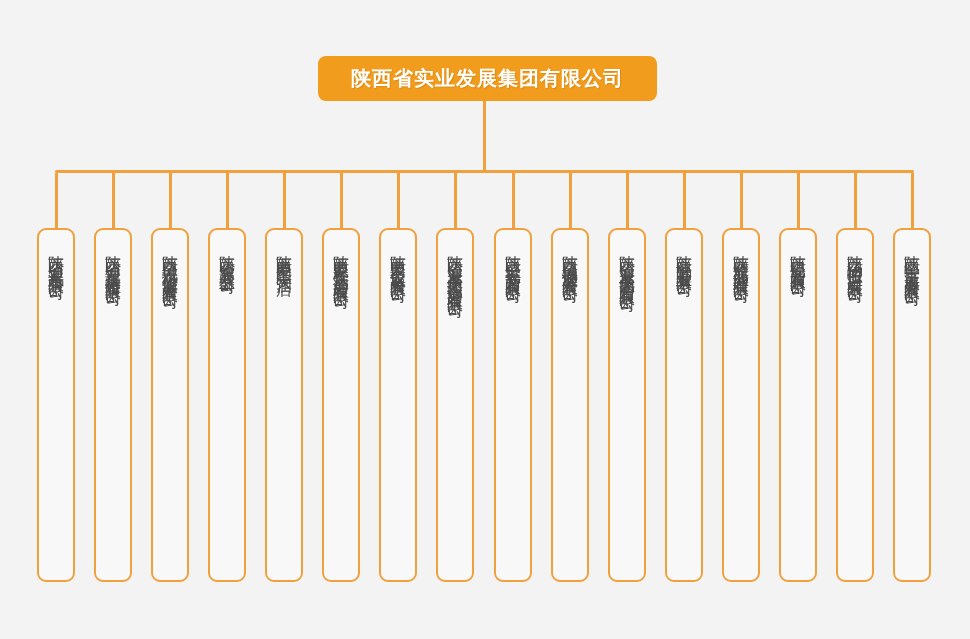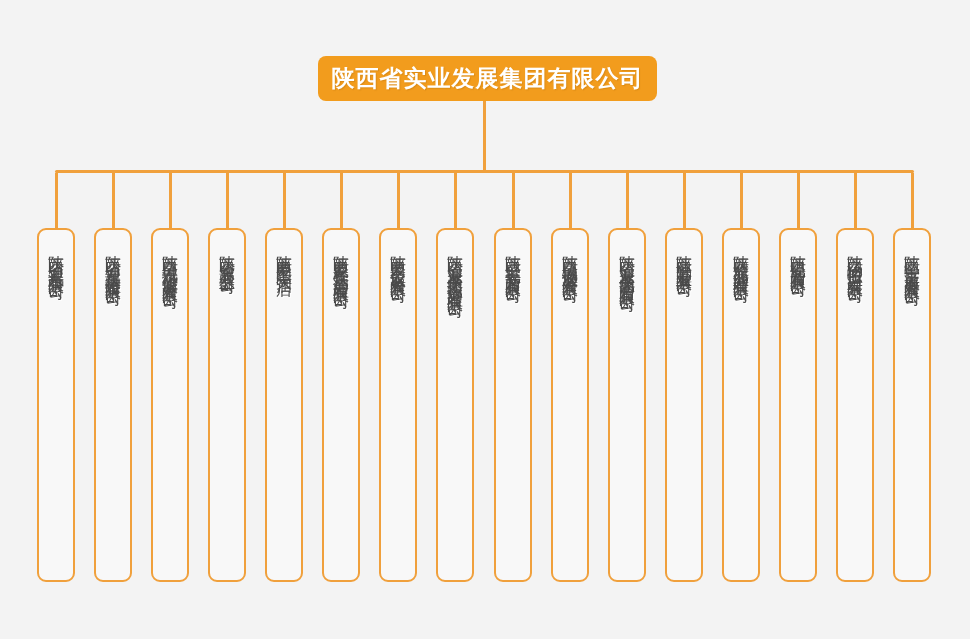--- a/index.html
+++ b/index.html
@@ -22,21 +22,21 @@
     width: 339px;
     height: 45px;
     background: #f29c1d;
     border-radius: 8px;
     display: flex;
     align-items: center;
     justify-content: center;
   }
   .root-node span {
     color: #ffffff;
-    font-size: 23px;
+    font-size: 20px;
     font-weight: bold;
     letter-spacing: 1px;
     text-shadow: 1px 1px 1px rgba(150,90,0,0.25);
     white-space: nowrap;
   }
   
   .line {
     position: absolute;
     background: #f0a03c;
   }

